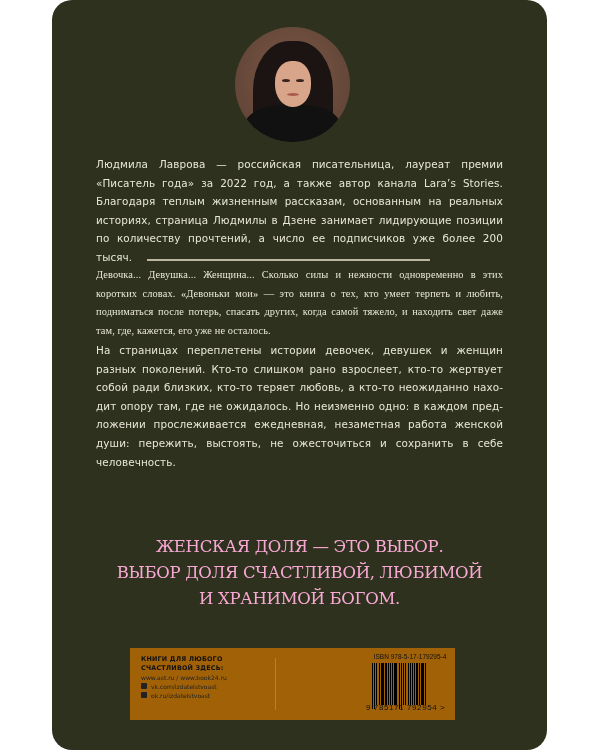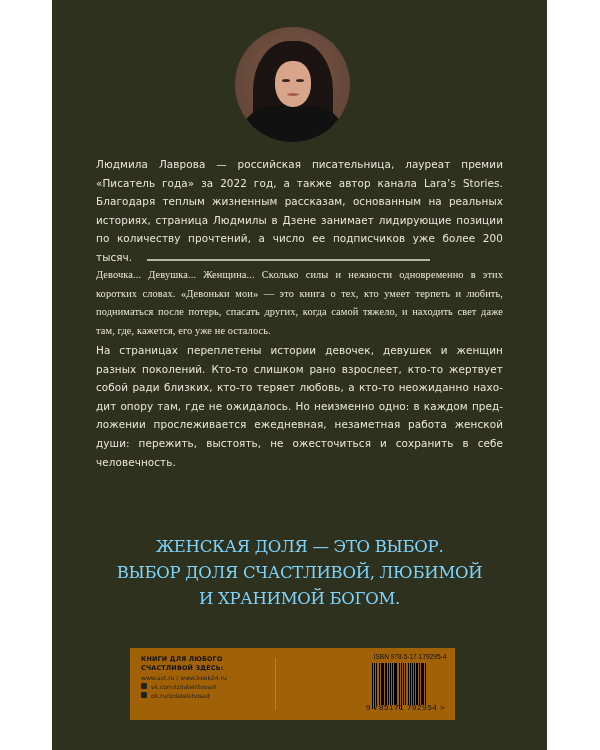--- a/index.html
+++ b/index.html
@@ -1,31 +1,31 @@
 <!DOCTYPE html>
 <html><head>
 <meta charset="utf-8">
 <style>
   html, body { margin:0; padding:0; }
   body { width:600px; height:750px; background:#ffffff; position:relative; overflow:hidden; font-family:"DejaVu Sans", sans-serif; }
-  .cover { position:absolute; left:52px; top:0; width:495px; height:750px; background:#2e311e; }
+  .cover { position:absolute; left:52px; top:0; width:495px; height:750px; background:#2e311e;border-radius:20px; }
   .photo { position:absolute; left:183px; top:27px; width:115px; height:115px; border-radius:50%;
     background: radial-gradient(ellipse at 50% 45%, #7a5a48 0%, #6b4c3d 50%, #5a4033 100%); overflow:hidden; }
   .hair { position:absolute; left:18px; top:14px; width:80px; height:110px; border-radius:45% 45% 20% 20%; background:#1b1412; }
   .face { position:absolute; left:40px; top:34px; width:36px; height:46px; border-radius:45% 45% 48% 48%; background:#d8a58a; }
   .eye { position:absolute; top:18px; width:8px; height:3px; background:#3a2420; border-radius:50%; }
   .lips { position:absolute; left:12px; top:32px; width:12px; height:3px; background:#a8594d; border-radius:50%; }
   .body { position:absolute; left:10px; top:78px; width:95px; height:50px; border-radius:40% 40% 0 0; background:#111; }
   .para { position:absolute; left:44px; width:407px; color:#e9e7d9; font-size:10.4px; line-height:18.6px; text-align:justify; text-align-last:left; letter-spacing:0.1px; }
   .p1 { top:155px; }
   .divider { position:absolute; left:95px; top:259px; width:283px; height:2px; background:#b9b89f; }
   .p2 { top:266px;font-family:Liberation Serif, serif; }
   .p3 { top:341px; }
   .p4 { top:459px; }
-  .slogan { position:absolute; left:0; top:534px; width:495px; text-align:center; color:#7dd3fc; font-family:"DejaVu Serif", serif; font-size:16.5px; line-height:26px; letter-spacing:-0.3px; }
+  .slogan { position:absolute; left:0; top:534px; width:495px; text-align:center; color:#f9a8d4; font-family:"DejaVu Serif", serif; font-size:16.5px; line-height:26px; letter-spacing:-0.3px; }
   .infobox { position:absolute; left:78px; top:648px; width:325px; height:72px; background:#a16207; }
   .info-left { position:absolute; left:11px; top:7px; width:130px; }
   .info-head { font-family:"DejaVu Sans", sans-serif; font-weight:bold; font-size:6.4px; line-height:8.8px; color:#111; letter-spacing:0.2px; }
   .info-link { font-size:6px; line-height:9px; color:#222; white-space:nowrap; }
   .soc { display:flex; align-items:center; gap:4px; font-size:6px; line-height:9px; color:#222; }
   .soc-icon { width:6px; height:6px; background:#222; border-radius:1px; display:inline-block; position:relative; }
   .vsep { position:absolute; left:145px; top:10px; width:1px; height:52px; background:#888; }
   .logo { position:absolute; left:158px; top:6px; width:70px; height:62px; }
   .logo-text { position:absolute; left:0; top:20px; font-family:"DejaVu Serif", serif; font-weight:bold; font-size:17px; color:#111; letter-spacing:-1px; }
   .logo-sub { position:absolute; left:0; top:44px; width:70px; text-align:center; font-size:4.8px; line-height:6.5px; font-weight:bold; color:#222; letter-spacing:0.2px; }

